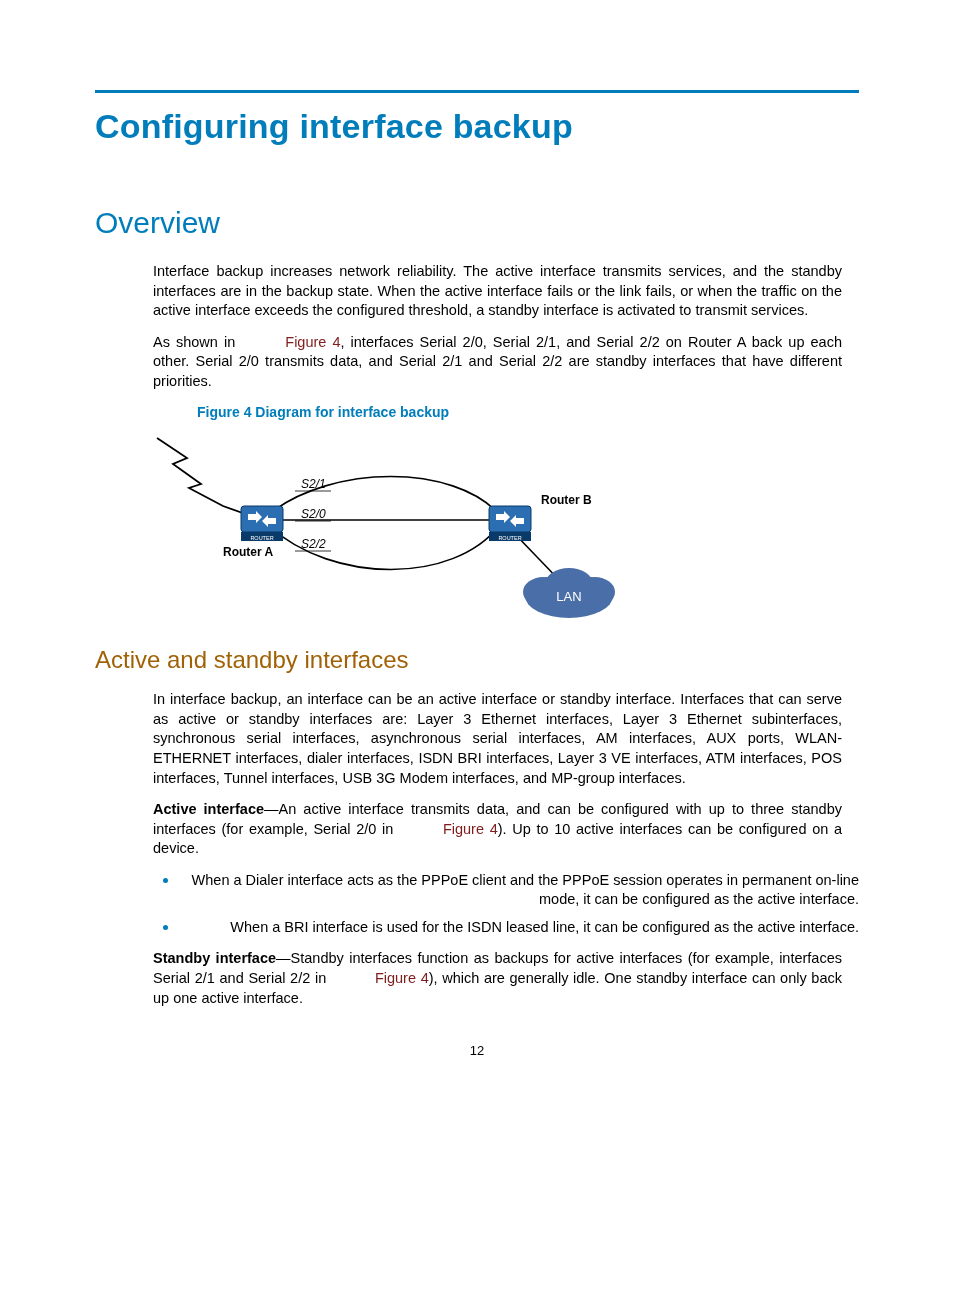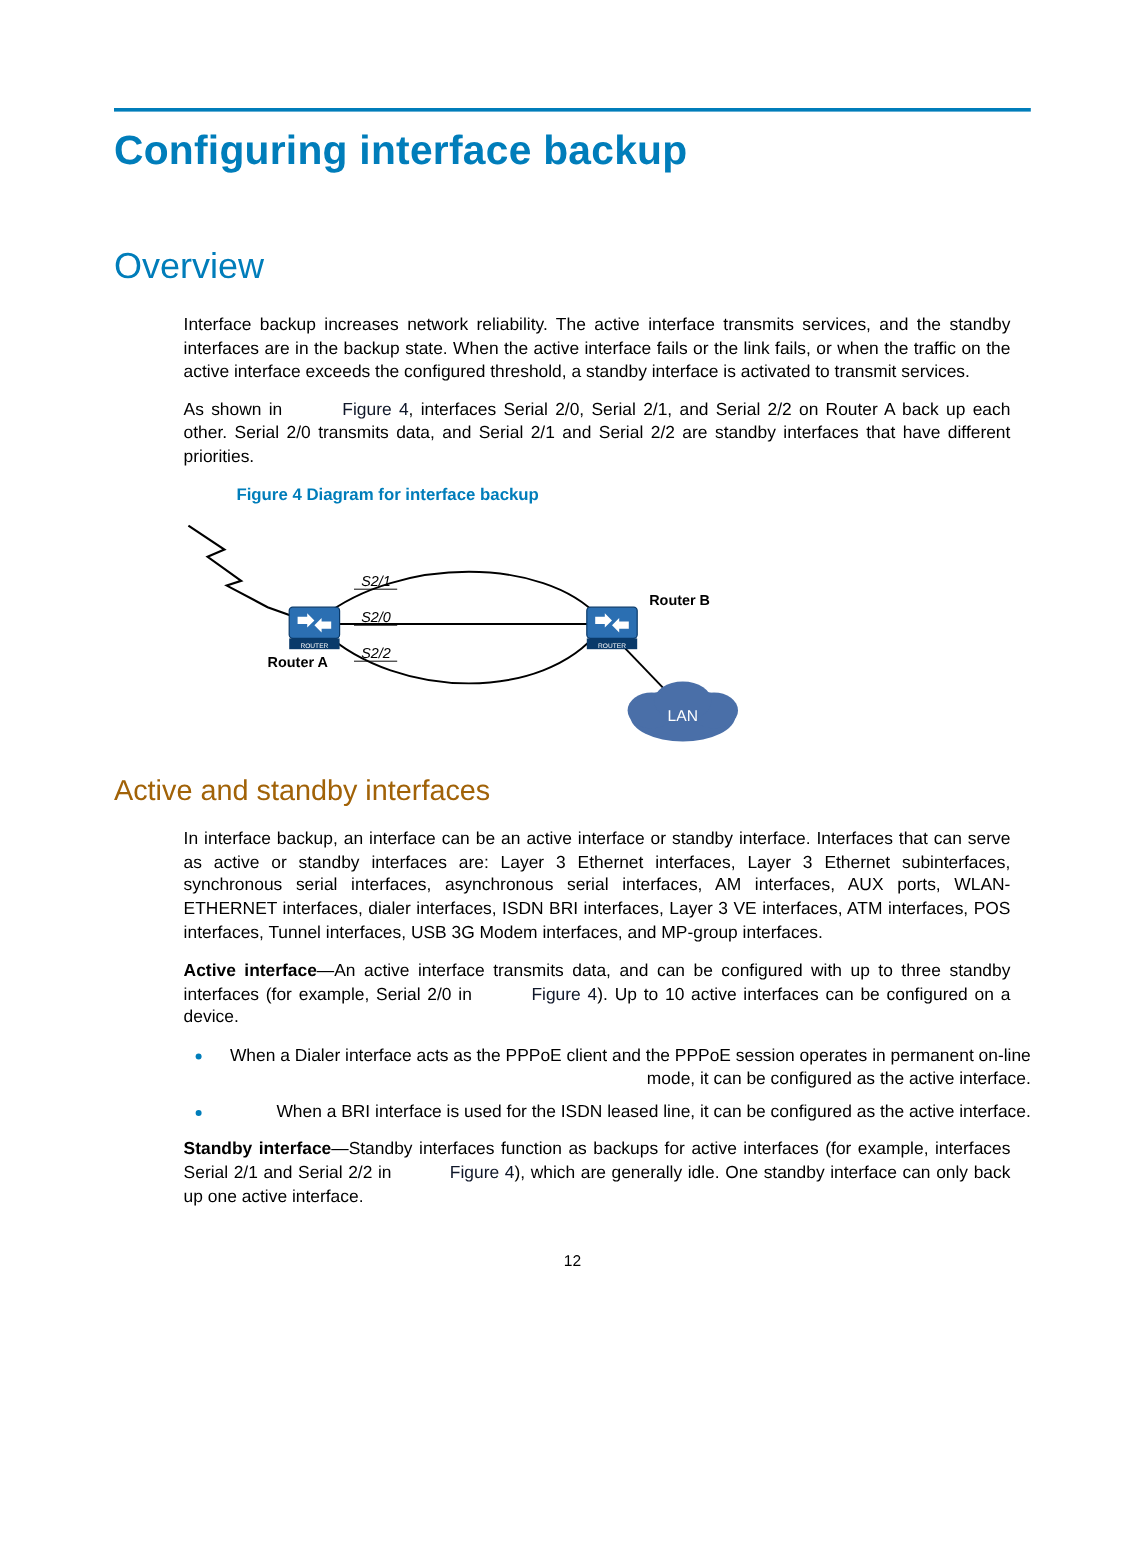--- a/index.html
+++ b/index.html
@@ -52,21 +52,21 @@
   .body p { margin: 0 17px 12px 0; }
   .figcap {
     font-family: "Futura", "Trebuchet MS", Arial, sans-serif;
     color: #007dba;
     font-weight: 600;
     font-size: 14px;
     margin: 6px 0 6px 0;
     text-align: left;
     padding-left: 44px;
   }
-  .figref { color: #0f172a; padding-left: 44px; }
+  .figref { color: #7f1d1d; padding-left: 44px; }
   b { font-weight: 700; }
   ul.bullets {
     list-style: none;
     padding: 0;
     margin: 0 0 12px 0;
   }
   ul.bullets li {
     position: relative;
     padding-left: 28px;
     margin-bottom: 8px;

